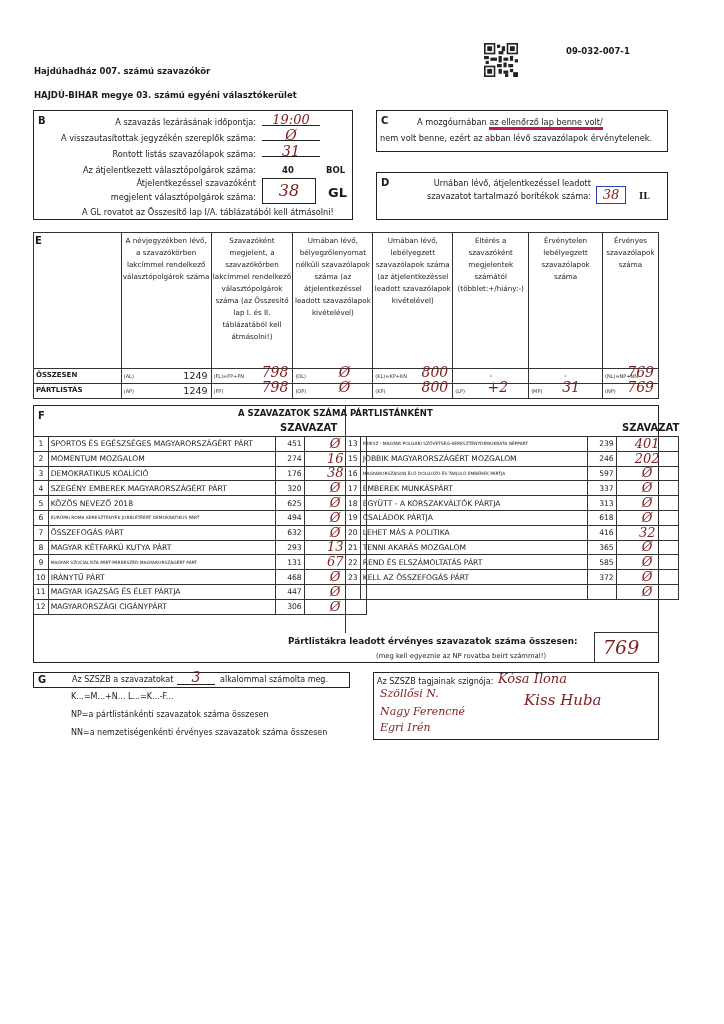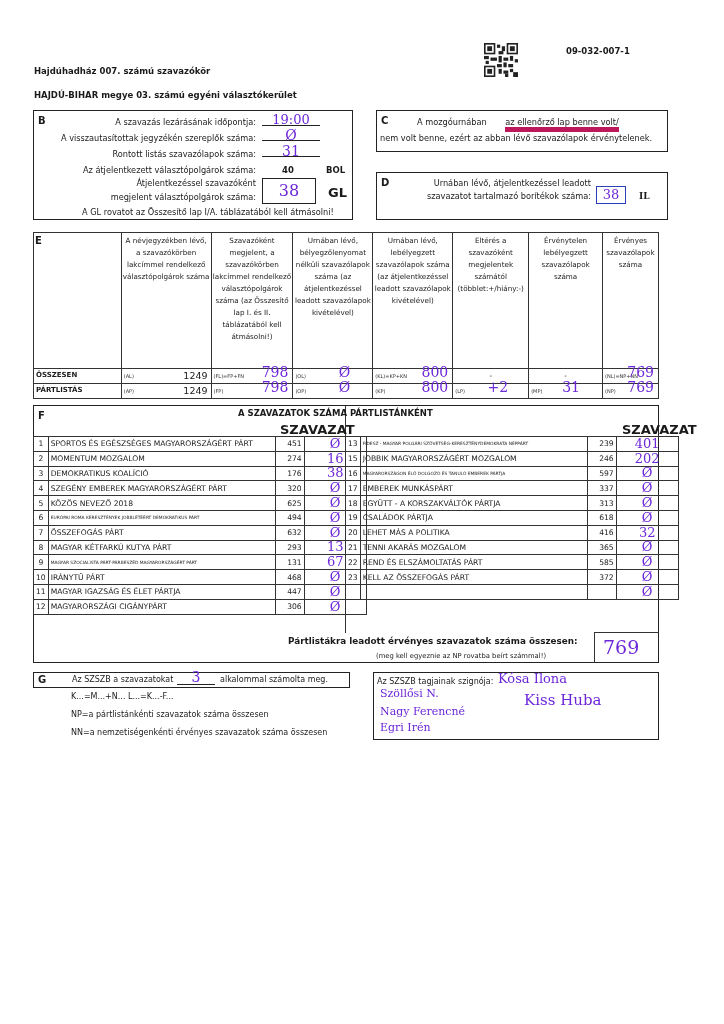--- a/index.html
+++ b/index.html
@@ -1,19 +1,19 @@
 <!DOCTYPE html>
 <html><head>
 <meta charset="utf-8">
 <style>
   * { box-sizing: border-box; margin: 0; padding: 0; }
   html, body { width: 724px; height: 1024px; background: #fff; overflow: hidden; }
   body { font-family: "DejaVu Sans", sans-serif; color: #1a1a1a; position: relative; font-size: 8px; }
   .abs { position: absolute; }
-  .hw { color: #6d28d9; font-family: "DejaVu Serif", serif; }
+  .hw { color: #7f1d1d; font-family: "DejaVu Serif", serif; font-style: italic; }
   .bold { font-weight: bold; }
   .box { position: absolute; border: 1.5px solid #222; }
 
   
   #hdr1 { left: 34px; top: 46px; font-size: 8.5px; font-weight: bold; margin-top: 44px; }
   #hdr2 { left: 34px; top: 66px; font-size: 8.5px; font-weight: bold; }
   #qr { left: 484px; top: 43px; width: 34px; height: 34px; }
   #docid { left: 566px; top: 46px; font-size: 8.5px; font-weight: bold; }
 
   
@@ -34,21 +34,21 @@
   #tblE tr.vals td { height: 14px; padding: 0 2px; line-height: 13px; text-align: left; position: relative; }
   #tblE td.rlabel { font-weight: bold; font-size: 7px; text-align: left; }
   .code { font-size: 5px; color: #333; }
   .num { position: absolute; right: 3px; top: 0; font-size: 9.5px; }
   .hwv { position: absolute; right: 4px; top: -3px; font-size: 14px; }
   .dash { text-align: center !important; }
 
   
   #boxF { left: 33px; top: 405px; width: 626px; height: 258px; }
   #Ftitle { left: 238px; top: 408px; font-size: 8.5px; font-weight: bold; }
-  .sz-h { font-size: 13px; font-weight: bold; padding-left: 16px; }
+  .sz-h { font-size: 10px; font-weight: bold; padding-left: 16px; }
   table.ftbl { position: absolute; border-collapse: collapse; }
   table.ftbl td { border: 1px solid #333; height: 14.8px; font-size: 7.6px; padding: 0 2px; white-space: nowrap; }
   table.ftbl td.no { width: 14px; text-align: center; }
   table.ftbl td.name { width: 227px; }
   table.ftbl td.small { font-size: 4.4px; }
   table.ftbl td.cnt { width: 29px; text-align: right; }
   table.ftbl td.vote { width: 62px; text-align: center; font-size: 13px; line-height: 12px; }
   #sumLabel { left: 288px; top: 636px; font-size: 8.8px; font-weight: bold; }
   #sumNote { left: 376px; top: 652px; font-size: 6.8px; }
   #sumBox { left: 594px; top: 632px; width: 65px; height: 31px; border-left: 1px solid #333; border-top: 1px solid #333; }
@@ -110,21 +110,21 @@
   <span class="brow" style="right:96px;top:67px;">Átjelentkezéssel szavazóként</span>
   <span class="brow" style="right:96px;top:81px;">megjelent választópolgárok száma:</span>
   <span class="gl-box hw" style="left:228px;top:67px;">38</span>
   <span class="abs bold" style="left:294px;top:74px;font-size:13px;">GL</span>
   <span class="abs" style="left:48px;top:96px;font-size:8.2px;">A GL rovatot az Összesítő lap I/A. táblázatából kell átmásolni!</span>
 </div>
 
 <div class="box" id="boxC">
   <span class="letter" style="left:4px;top:4px;">C</span>
   <span class="abs" style="left:40px;top:6px;font-size:8.2px;">
-    <span>A mozgóurnában </span><span style="border-bottom:5px solid #be185d;margin-left:16px;">az ellenőrző lap benne volt/</span>
+    <span>A mozgóurnában </span><span style="border-bottom:3px solid #be185d;">az ellenőrző lap benne volt/</span>
   </span>
   <span class="abs" style="left:3px;top:22px;font-size:8.2px;">nem volt benne, ezért az abban lévő szavazólapok érvénytelenek.</span>
 </div>
 
 <div class="box" id="boxD">
   <span class="letter" style="left:4px;top:4px;">D</span>
   <span class="brow" style="right:76px;top:5px;">Urnában lévő, átjelentkezéssel leadott</span>
   <span class="brow" style="right:76px;top:18px;">szavazatot tartalmazó borítékok száma:</span>
   <span class="abs hw" style="left:219px;top:13px;width:30px;height:18px;border:1.5px solid #2b3fb8;text-align:center;font-size:13px;line-height:15px;">38</span>
   <span class="abs bold" style="left:262px;top:18px;font-size:9px;font-family:'DejaVu Serif',serif;">IL</span>

